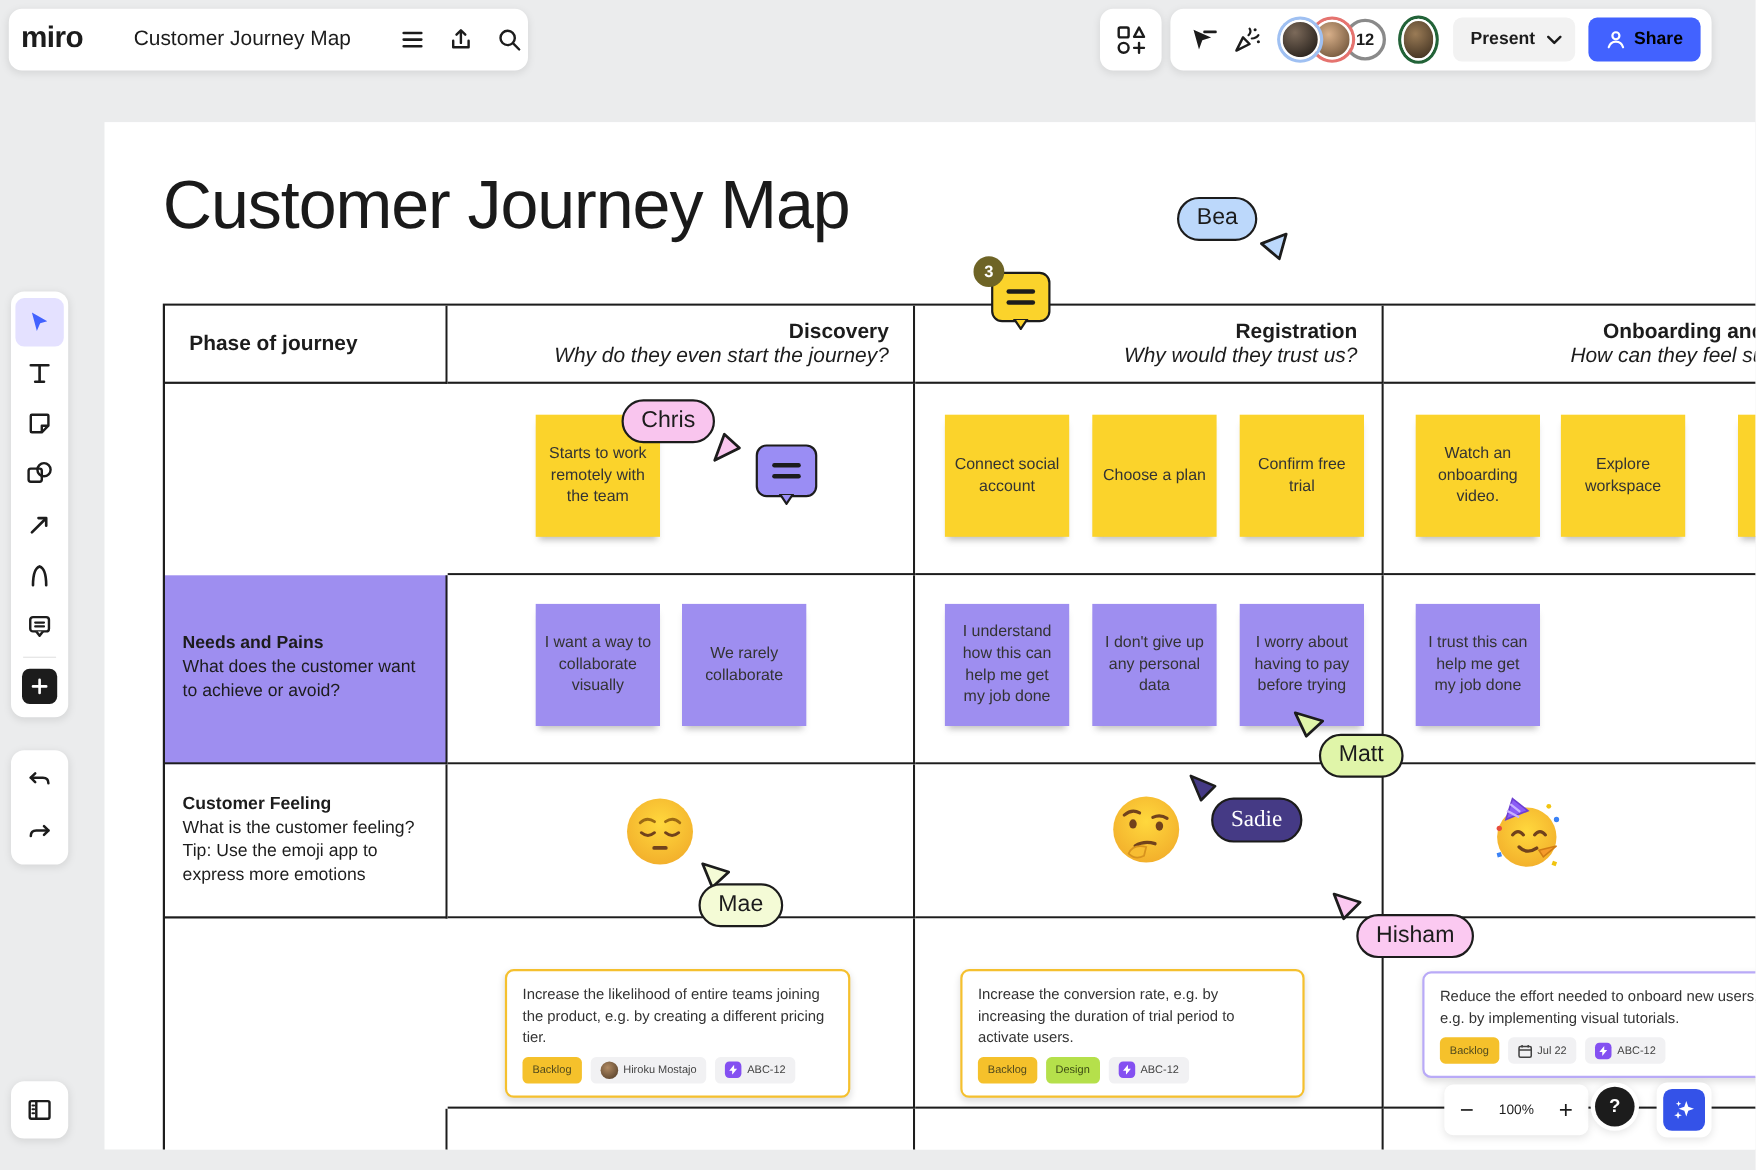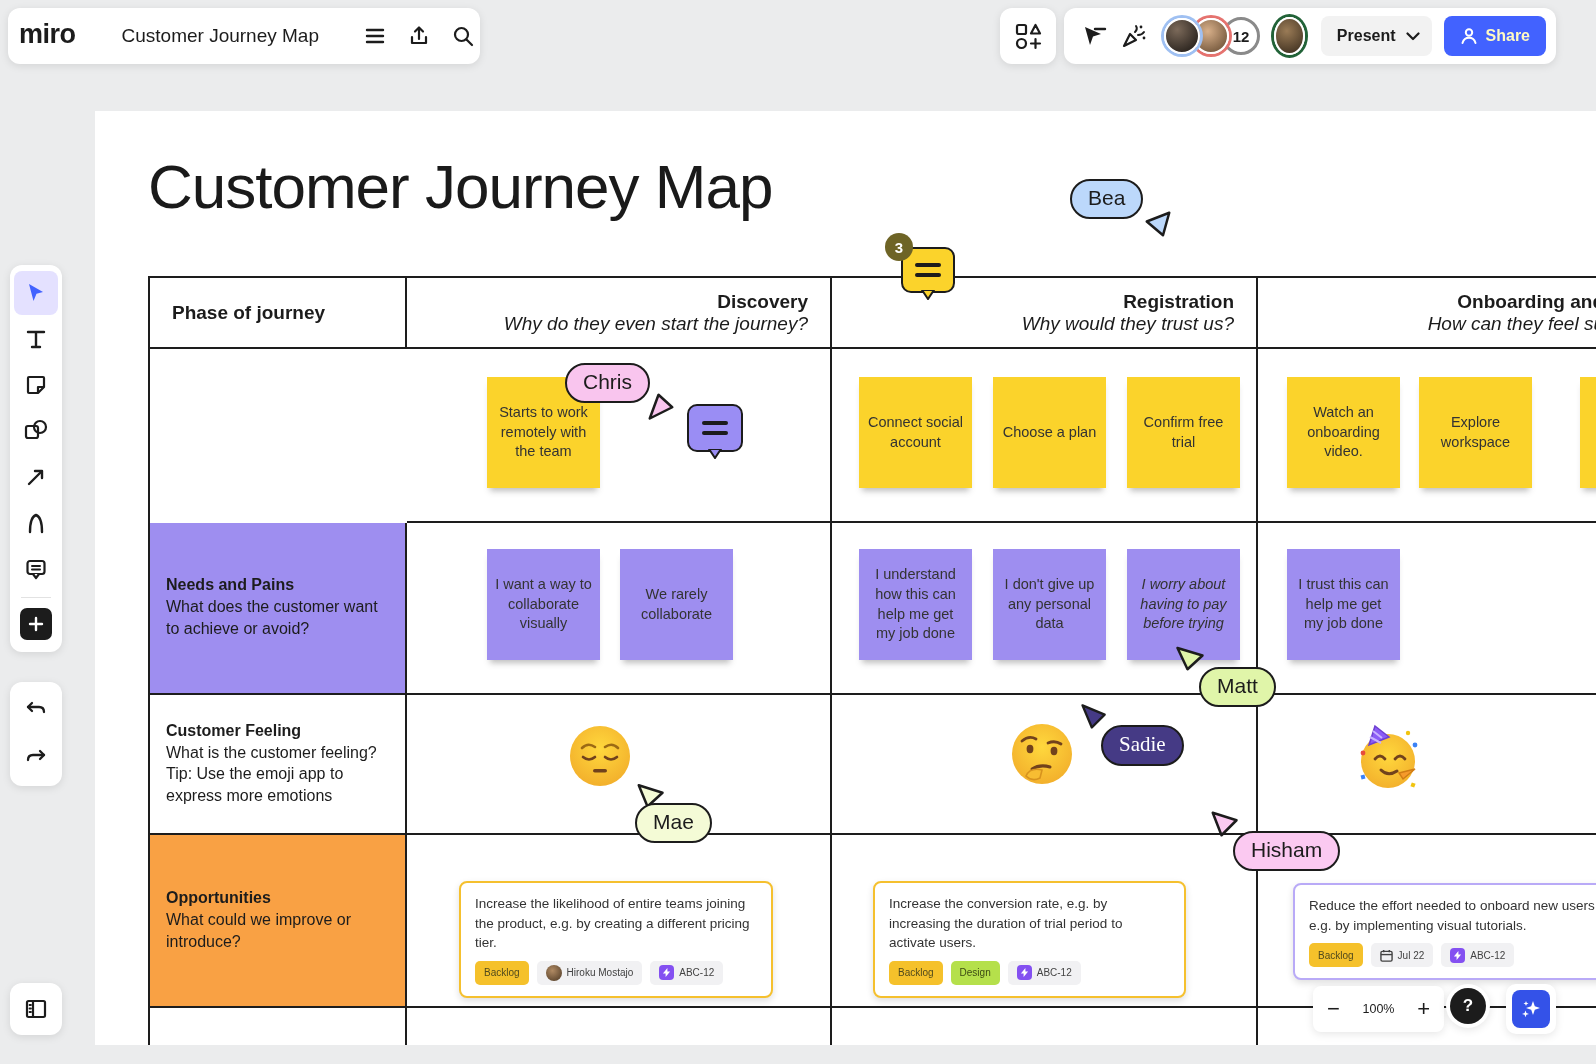--- a/index.html
+++ b/index.html
@@ -21,21 +21,21 @@
   
   .shapes-btn { left:1000px; top:8px; width:56px; height:56px; display:flex; align-items:center; justify-content:center; }
   .tr-bar { left:1064px; top:8px; width:492px; height:56px; display:flex; align-items:center; padding:0 10px; }
   .avatars { display:flex; align-items:center; margin-left:10px; }
   .avatar { width:36px; height:36px; border-radius:50%; border:2px solid #fff; }
   .av1 { background:radial-gradient(circle at 35% 30%, #7c6a5a, #171310); box-shadow:0 0 0 3px #9fc0f2; z-index:3; }
   .av2 { background:radial-gradient(circle at 40% 35%, #d8b08a, #5f452c); box-shadow:0 0 0 3px #e5736f; margin-left:-7px; z-index:2; }
   .av-count { width:38px; height:38px; border-radius:50%; background:#fff; border:3px solid #8a8a8a; display:flex; align-items:center; justify-content:center; font-size:15px; font-weight:700; margin-left:-7px; z-index:1; }
   .av3 { width:38px; height:38px; margin-left:14px; background:radial-gradient(circle at 40% 35%, #9a7b56, #35281a); box-shadow:0 0 0 3px #226338; }
   .present-btn { margin-left:16px; height:40px; background:#f2f2f2; border-radius:8px; display:flex; align-items:center; padding:0 12px 0 16px; gap:10px; font-size:16px; font-weight:700; cursor:pointer; }
-  .share-btn { margin-left:12px; height:40px; background:#4262ff; color:#fef9c3; border-radius:8px; display:flex; align-items:center; padding:0 16px; gap:8px; font-size:16px; font-weight:700; cursor:pointer; }
+  .share-btn { margin-left:12px; height:40px; background:#4262ff; color:#000000; border-radius:8px; display:flex; align-items:center; padding:0 16px; gap:8px; font-size:16px; font-weight:700; cursor:pointer; }
 
   
   .lt-1 { left:10px; top:265px; width:52px; padding:6px 0; display:flex; flex-direction:column; align-items:center; gap:2px; }
   .tool { width:44px; height:44px; display:flex; align-items:center; justify-content:center; border-radius:8px; cursor:pointer; }
   .tool.active { background:#e4e1ff; }
   .hdiv { width:30px; height:1px; background:#e2e2e2; margin:4px 0; }
   .plus-tool { width:32px; height:32px; background:#1c1c1c; border-radius:7px; display:flex; align-items:center; justify-content:center; margin:4px 0 6px; cursor:pointer; }
   .lt-2 { left:10px; top:682px; width:52px; padding:6px 0; display:flex; flex-direction:column; align-items:center; gap:4px; }
   .frames-btn { left:10px; top:983px; width:52px; height:52px; display:flex; align-items:center; justify-content:center; }
 
@@ -119,24 +119,20 @@
       <div class="s">How can they feel su</div>
     </div>
 
     <div class="cell rowlbl bg-purple" style="left:0;top:245px;width:257px;height:172px;">
       <div class="t">Needs and Pains</div>
         <div class="s">What does the customer want to achieve or avoid?</div>
     </div>
     <div class="cell rowlbl" style="left:0;top:417px;width:257px;height:140px;">
       <div class="t">Customer Feeling</div>
         <div class="s">What is the customer feeling? Tip: Use the emoji app to express more emotions</div>
-    </div>
-    <div class="cell rowlbl bg-orange" style="left:0;top:557px;width:257px;height:173px;">
-      <div class="t">Opportunities</div>
-        <div class="s">What could we improve or introduce?</div>
     </div>
     <div class="cell rowlbl" style="left:0;top:730px;width:257px;height:120px;"></div>
 
     <div class="cell" style="left:257px;top:71px;width:425px;height:174px;"></div>
     <div class="cell" style="left:682px;top:71px;width:426px;height:174px;"></div>
     <div class="cell" style="left:1108px;top:71px;width:370px;height:174px;"></div>
     <div class="cell" style="left:257px;top:245px;width:425px;height:172px;"></div>
     <div class="cell" style="left:682px;top:245px;width:426px;height:172px;"></div>
     <div class="cell" style="left:1108px;top:245px;width:370px;height:172px;"></div>
     <div class="cell" style="left:257px;top:417px;width:425px;height:140px;"></div>
@@ -155,21 +151,21 @@
   <div class="sticky yellow" style="left:898px;top:266px;">Choose a plan</div>
   <div class="sticky yellow" style="left:1032px;top:266px;">Confirm free trial</div>
   <div class="sticky yellow" style="left:1192px;top:266px;">Watch an onboarding video.</div>
   <div class="sticky yellow" style="left:1324px;top:266px;">Explore workspace</div>
   <div class="sticky yellow" style="left:1485px;top:266px;"></div>
 
   <div class="sticky purple" style="left:392px;top:438px;">I want a way to collaborate visually</div>
   <div class="sticky purple" style="left:525px;top:438px;">We rarely collaborate</div>
   <div class="sticky purple" style="left:764px;top:438px;">I understand how this can help me get my job done</div>
   <div class="sticky purple" style="left:898px;top:438px;">I don't give up any personal data</div>
-  <div class="sticky purple" style="left:1032px;top:438px;font-style:italic;">I worry about having to pay before trying</div>
+  <div class="sticky purple" style="left:1032px;top:438px;">I worry about having to pay before trying</div>
   <div class="sticky purple" style="left:1192px;top:438px;">I trust this can help me get my job done</div>
 
   <div class="abs" style="left:473px;top:613px;">
     <svg width="64" height="64" viewBox="0 0 64 64">
       <defs>
           <radialGradient id="g1" cx="50%" cy="38%" r="65%">
             <stop offset="0%" stop-color="#ffd83d"></stop>
             <stop offset="100%" stop-color="#f2ae2b"></stop>
           </radialGradient>
         </defs>

